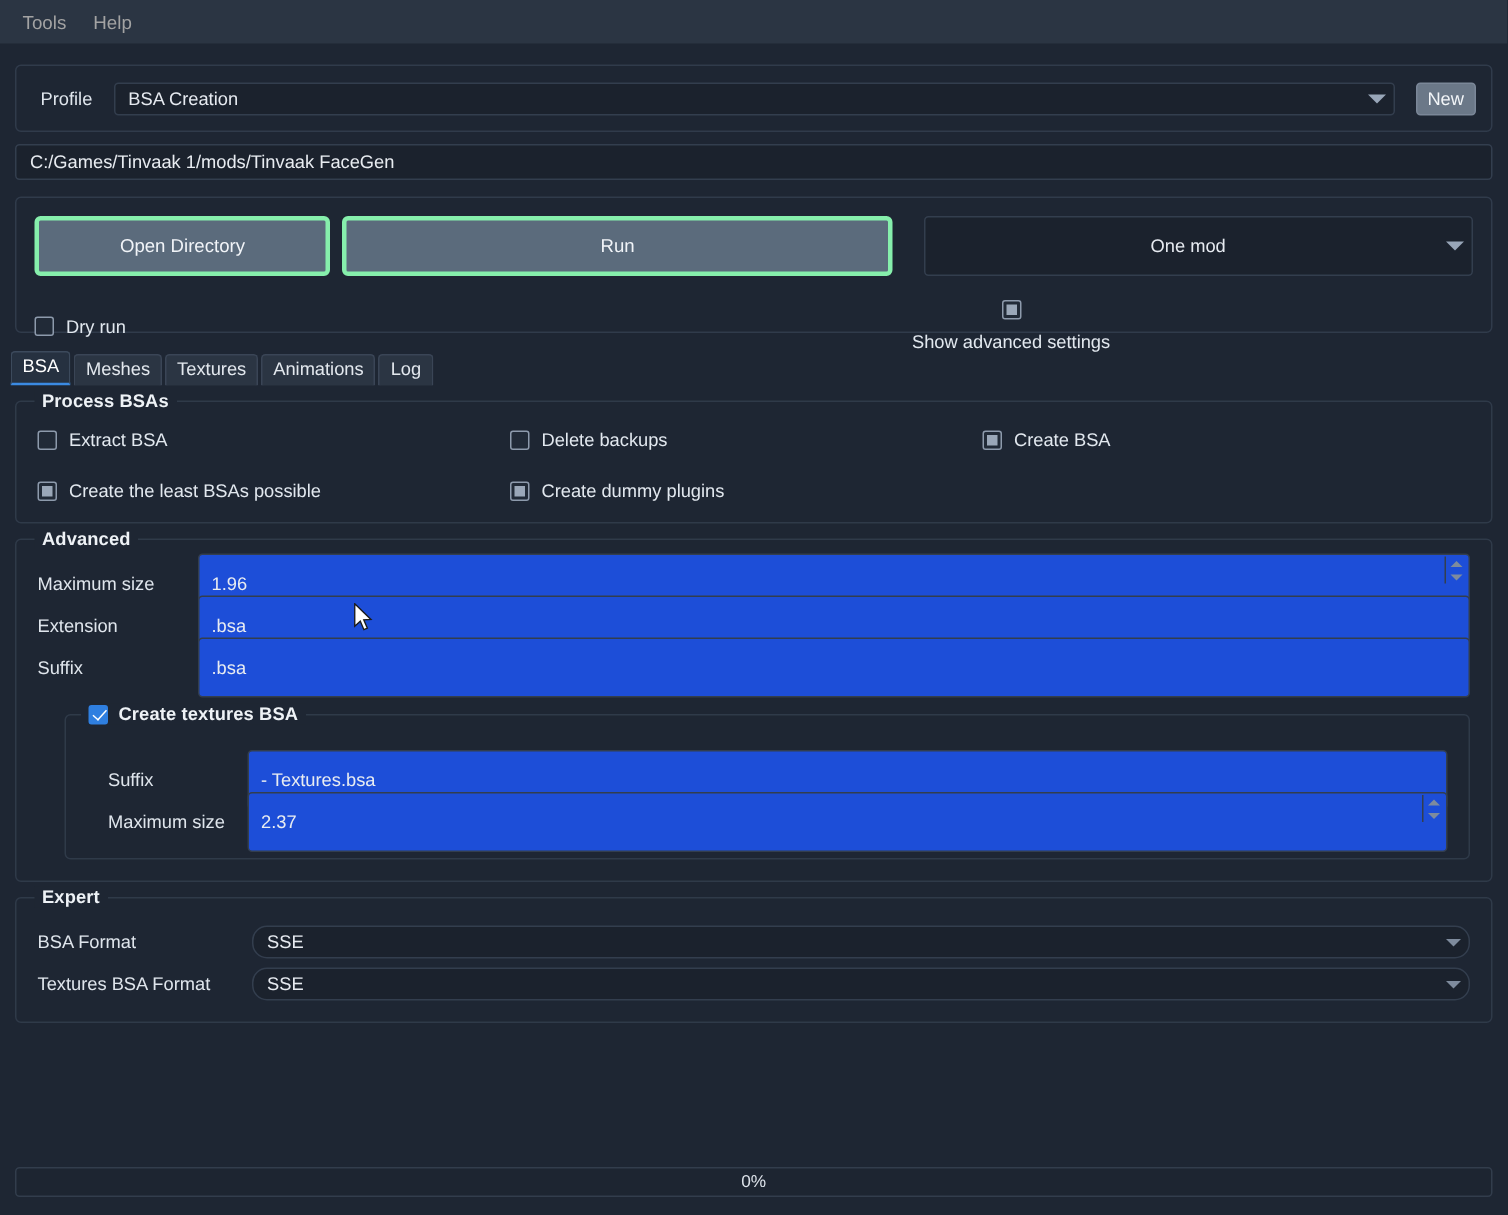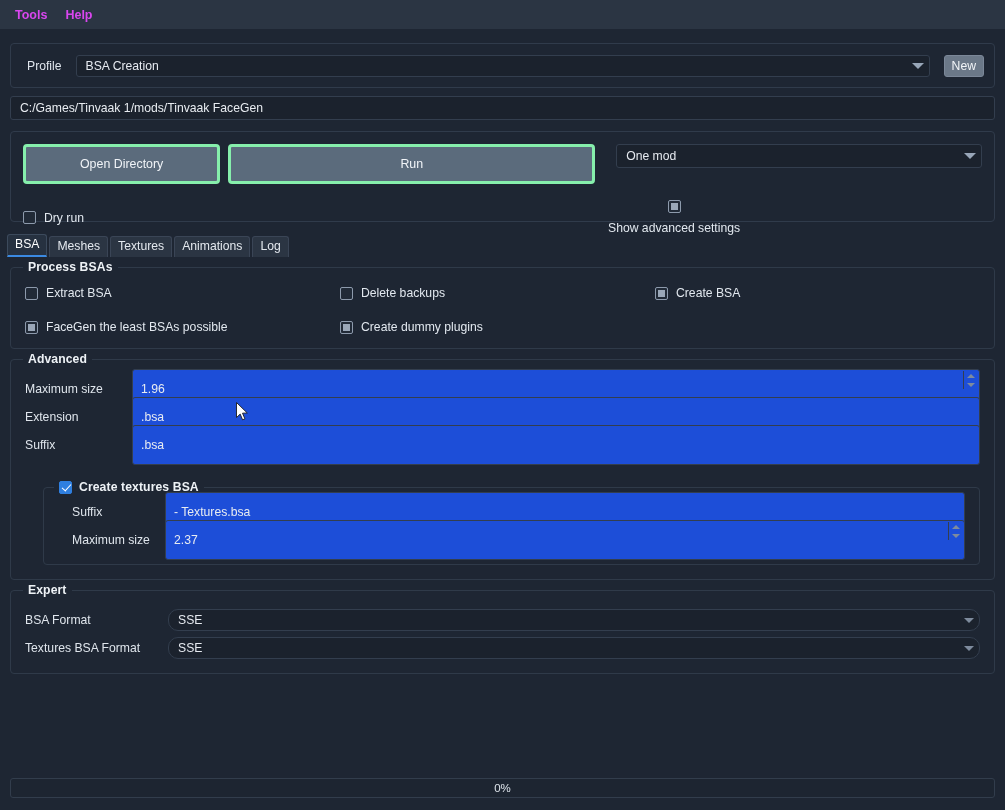--- a/index.html
+++ b/index.html
@@ -23,24 +23,23 @@
     background: #2b3543;
     display: flex;
     align-items: center;
     padding-left: 8px;
     gap: 4px;
     box-sizing: border-box;
   }
   .menubar .menu-item {
     padding: 4px 7px;
     font-size: 12.5px;
-    color: #d946ef;
+    color: #a3a3a3;
     border-radius: 2px;
     cursor: default;
-    font-weight: bold;
   }
 
   
   .panel {
     border: 1px solid #303b4b;
     border-radius: 4px;
     background: transparent;
     box-sizing: border-box;
   }
 
@@ -133,21 +132,21 @@
     font-size: 12.4px;
     display: flex;
     align-items: center;
     justify-content: center;
     box-sizing: border-box;
     cursor: default;
   }
   .big-btn.open-dir { width: 200px; }
   .big-btn.run { width: 372px; }
   .mode-combo-wrap { margin-left: 13px; width: 371px; }
-  .mode-combo { height: 24px; }
+  .mode-combo { height: 40px; text-align: center; }
 
   .check-row {
     display: flex;
     align-items: center;
     margin-top: 16px;
   }
   .chk {
     display: inline-flex;
     align-items: center;
     gap: 8px;
@@ -296,22 +295,22 @@
   .spin .dn::after {
     content: "";
     width: 0; height: 0;
     border-left: 4px solid transparent;
     border-right: 4px solid transparent;
     border-top: 4px solid #7e8b9d;
   }
 
   
   .group.nested {
-    margin: 31px 0 0 18px;
-    padding: 13px 14px 13px 14px;
+    margin: 20px 0 0 18px;
+    padding: 32px 14px 13px 14px;
   }
   .group.nested > .group-title {
     display: flex;
     align-items: center;
     gap: 7px;
     left: 10px;
   }
   .group.nested .flbl { width: 78px; }
   .nested-inner { padding-left: 14px; }
 
@@ -411,21 +410,21 @@
     <label class="chk">
       <span class="box"></span>
       <span>Delete backups</span>
     </label>
     <label class="chk">
       <span class="box partial"></span>
       <span>Create BSA</span>
     </label>
     <label class="chk">
       <span class="box partial"></span>
-      <span>FaceGen the least BSAs possible</span>
+      <span>Create the least BSAs possible</span>
     </label>
     <label class="chk">
       <span class="box partial"></span>
       <span>Create dummy plugins</span>
     </label>
     <span></span>
   </div>
 </div>
 
 <div class="group">

